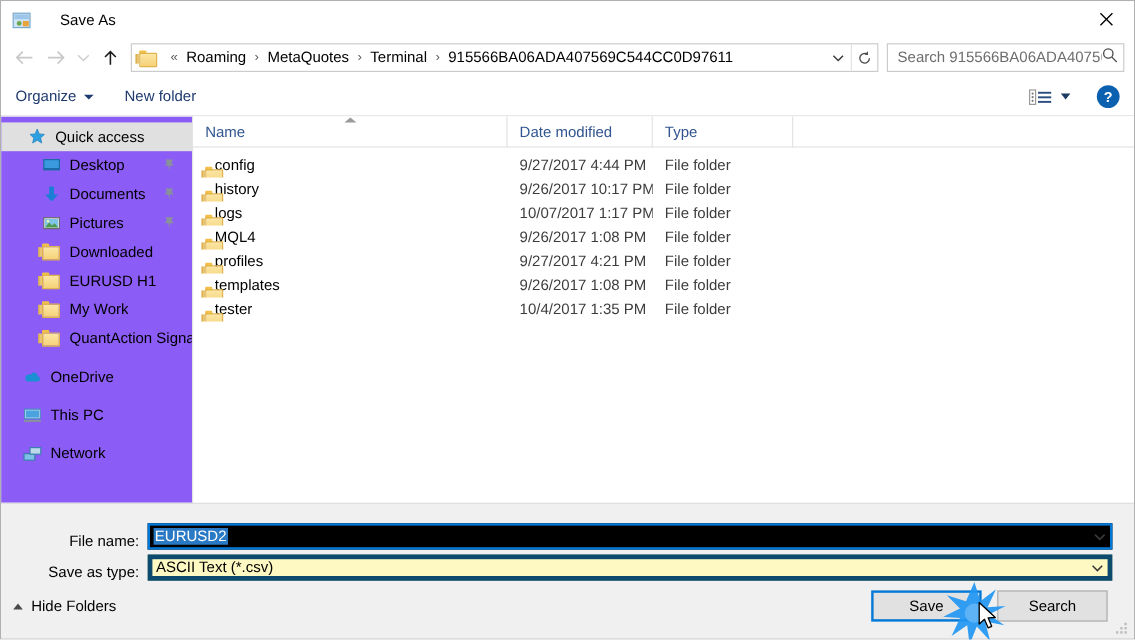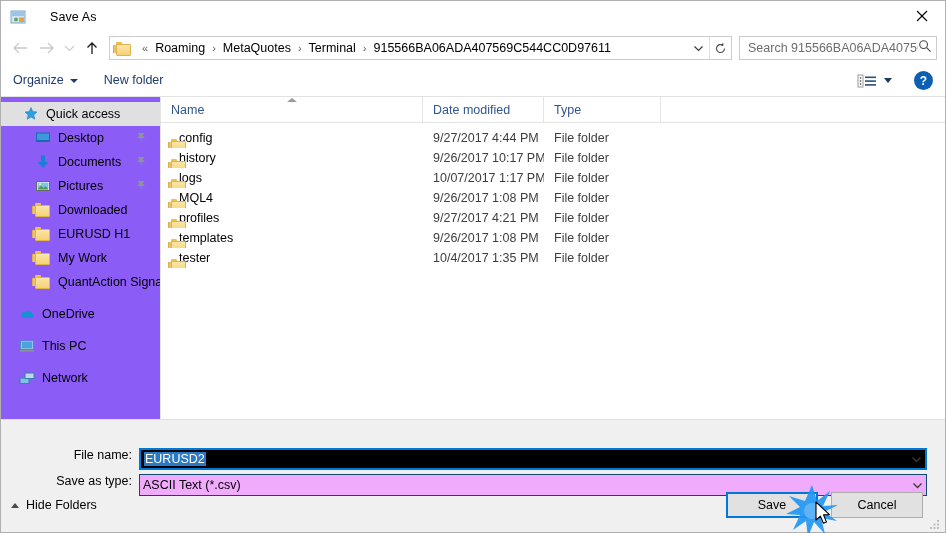--- a/index.html
+++ b/index.html
@@ -251,43 +251,43 @@
   .cell.size { padding-left: 10px; }
 
   
   .footer {
     background: #f0f0f0;
     border-top: 1px solid #dfdfdf;
     height: 113px; min-height: 113px;
     position: relative;
   }
   .form-row {
-    display: flex; align-items: flex-start;
-    height: 22px; margin-top: 12px;
-    position: absolute; left: 16px; right: 0;
+    display: flex; align-items: flex-end;
+    height: 22px; margin-top: 0;
+    position: absolute; left: 0; right: 0;
   }
   .form-row.r1 { top: 16px; }
   .form-row.r2 { top: 42px; }
   .form-label {
     width: 122px; flex: none;
     text-align: right; padding-right: 7px;
     font-size: 12.5px; color: #000;
   }
   .combo {
     height: 22px;
     margin-right: 18px;
     flex: 1 1 auto;
     display: flex; align-items: center;
     position: relative;
     background: #000000;
     border: 1px solid #7a7a7a;
     min-width: 0;
   }
   .combo.focused { border: 2px solid #0078d7; }
-  .combo.disabledlike { background: #f0abfc; border: 1px solid #0c4a6e; }
+  .combo.disabledlike { background: #fef9c3; border: 4px solid #0c4a6e; }
   .combo-value {
     font-size: 12.5px; color: #000;
     padding-left: 3px; flex: 1 1 auto;
     white-space: nowrap; overflow: hidden;
   }
   .combo-value .sel {
     background: #2a79c4; color: #ffffff; padding: 1px 1px 2px 1px;
   }
   .combo-arrow {
     width: 17px; flex: none;
@@ -669,21 +669,21 @@
       </div>
     </div>
 
     <div class="hide-folders">
       <span class="up-caret"></span>
       <span>Hide Folders</span>
     </div>
 
     <div class="btns">
       <div class="btn focused">Save</div>
-      <div class="btn">Cancel</div>
+      <div class="btn">Search</div>
     </div>
 
     <span class="grip">
       <svg width="12" height="12" viewBox="0 0 12 12">
         <g fill="#bdbdbd">
           <rect x="8" y="8" width="2" height="2"></rect>
             <rect x="4.5" y="8" width="2" height="2"></rect>
           <rect x="1" y="8" width="2" height="2"></rect>
             <rect x="8" y="4.5" width="2" height="2"></rect>
           <rect x="4.5" y="4.5" width="2" height="2"></rect>

